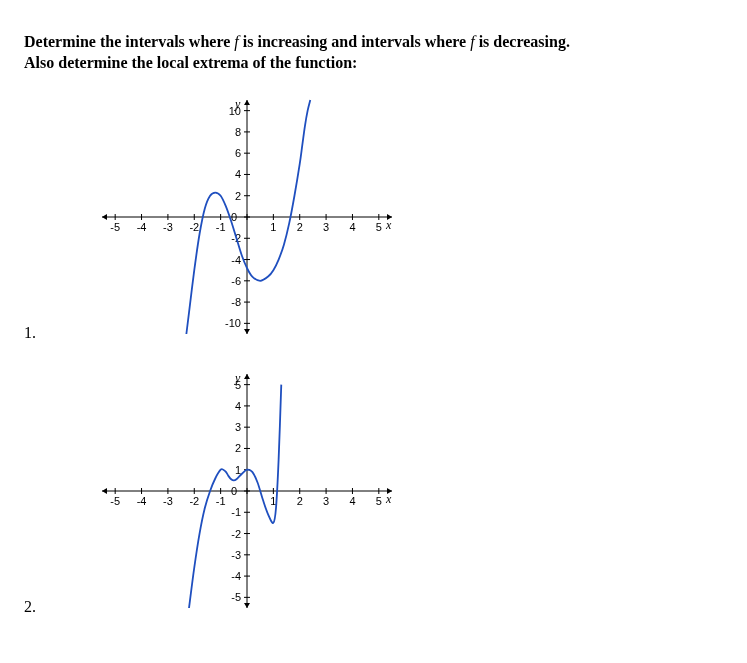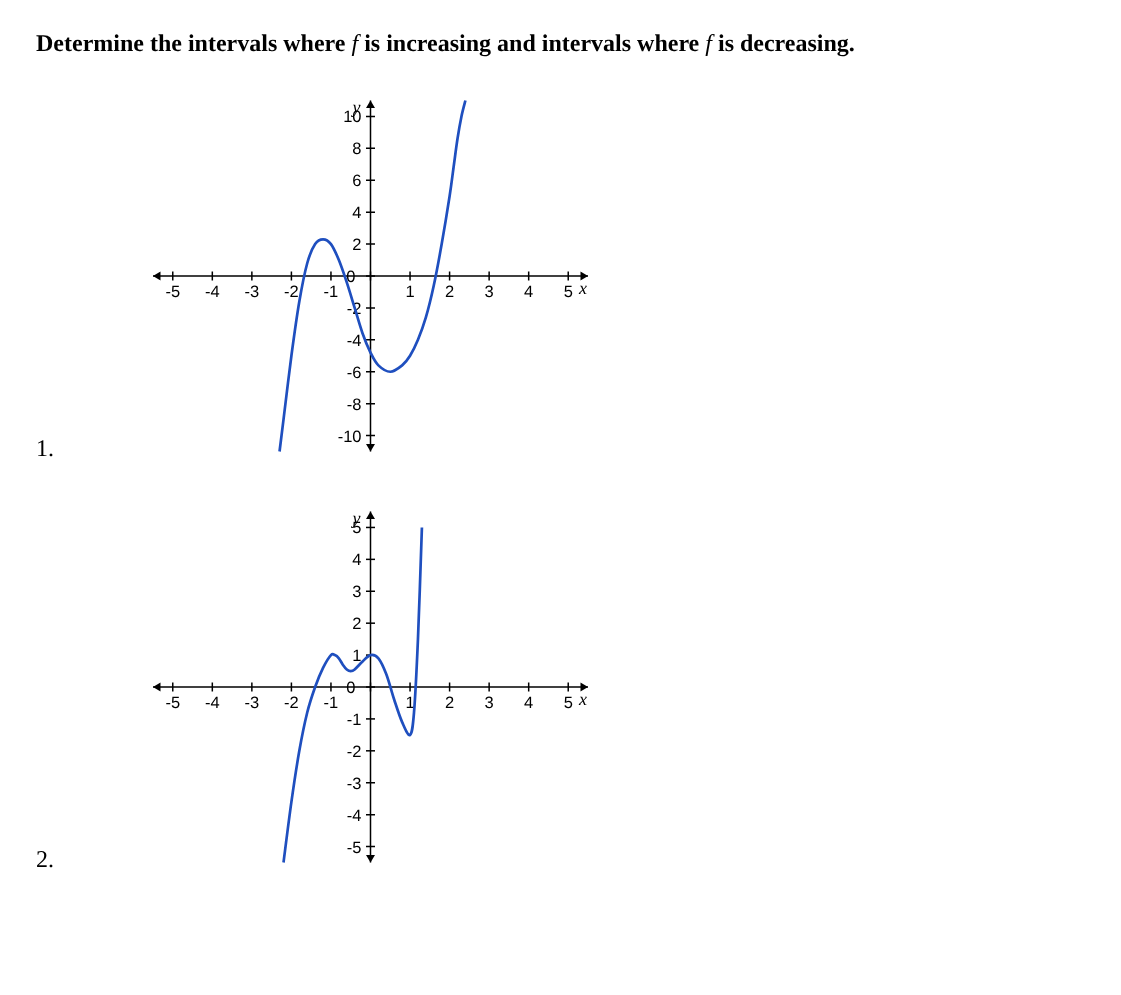--- a/index.html
+++ b/index.html
@@ -9,20 +9,21 @@
     padding: 20px 24px;
     width: 747px;
     box-sizing: border-box;
     color: #000;
   }
   .prompt {
     font-weight: bold;
     font-size: 16px;
     line-height: 1.3;
     margin-bottom: 10px;
+    margin-top: 12px;
   }
   .prompt .fvar {
     font-style: italic;
     font-weight: normal;
   }
   .item {
     display: flex;
     align-items: flex-end;
     margin-bottom: 4px;
   }
@@ -50,20 +51,21 @@
     stroke: #1f4fbf;
     stroke-width: 1.8;
     fill: none;
   }
 </style>
 </head>
 <body>
 
 <div class="prompt">
   <span>Determine the intervals where </span><span class="fvar">f</span><span> is increasing and intervals where </span><span class="fvar">f</span><span> is decreasing.</span><br>
+  <span>Also determine the local extrema of the function:</span>
 </div>
 
 <div class="item">
   <div class="item-num">1.</div>
   <svg class="chart" id="chart0" width="340" height="270">
       <line class="axis" x1="30" y1="133" x2="320" y2="133"></line>
       <line class="axis" x1="175" y1="250" x2="175" y2="16"></line>
       <polygon class="arrowhead" points="320,133 315,130 315,136"></polygon>
       <polygon class="arrowhead" points="30,133 35,130 35,136"></polygon>
       <polygon class="arrowhead" points="175,16 172,21 178,21"></polygon>

